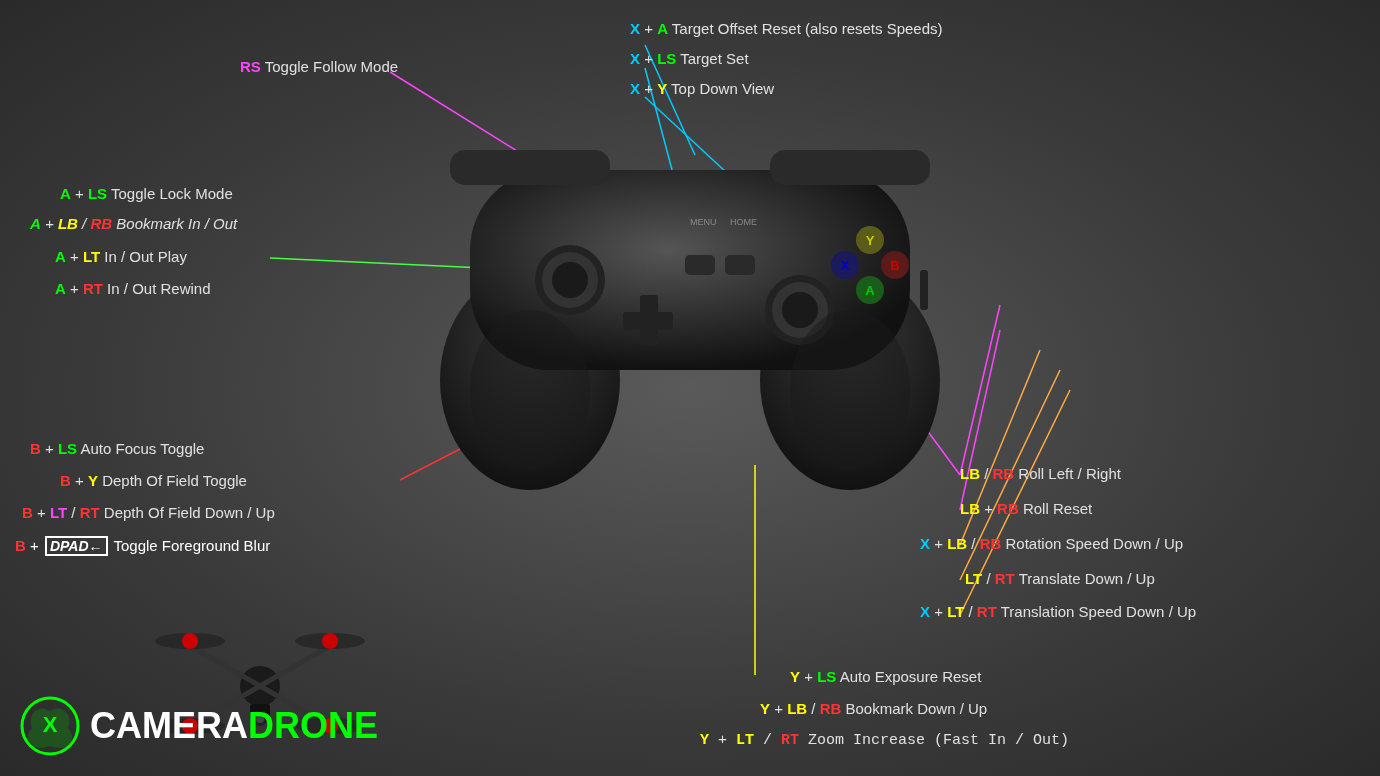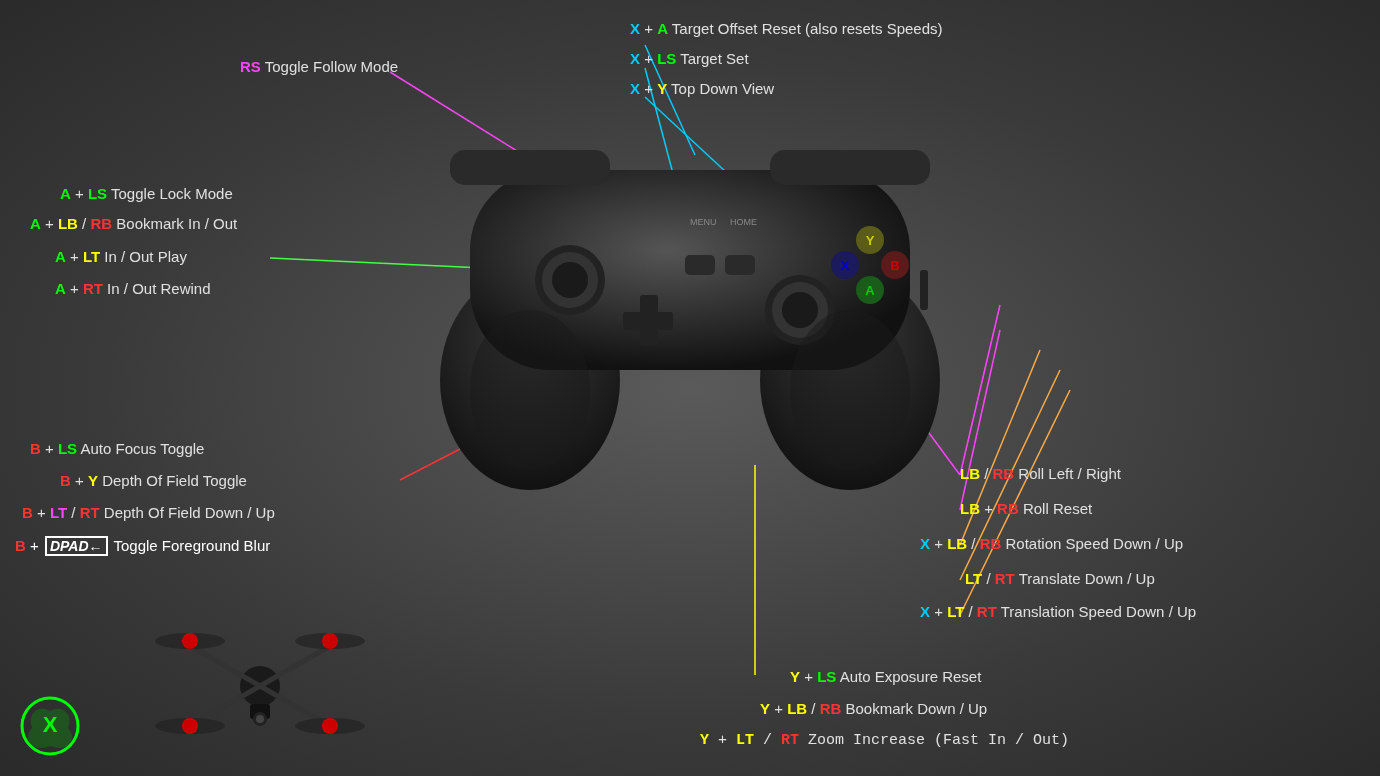--- a/index.html
+++ b/index.html
@@ -166,21 +166,21 @@
 <div class="label" style="top:50px; left:630px;">
   <span class="key-cyan">X</span><span> + </span><span class="key-green">LS</span><span> Target Set</span>
 </div>
 <div class="label" style="top:80px; left:630px;text-align:center;">
   <span class="key-cyan">X</span><span> + </span><span class="key-yellow">Y</span><span> Top Down View</span>
 </div>
 
 <div class="label" style="top:185px; left:60px;">
   <span class="key-green">A</span><span> + </span><span class="key-green">LS</span><span> Toggle Lock Mode</span>
 </div>
-<div class="label" style="top:215px; left:30px;">
+<div class="label" style="top:215px; left:30px;font-style:italic;">
   <span class="key-green">A</span><span> + </span><span class="key-yellow">LB</span><span> / </span><span class="key-red">RB</span><span> Bookmark In / Out</span>
 </div>
 <div class="label" style="top:248px; left:55px;">
   <span class="key-green">A</span><span> + </span><span class="key-yellow">LT</span><span> In / Out Play</span>
 </div>
 <div class="label" style="top:280px; left:55px;">
   <span class="key-green">A</span><span> + </span><span class="key-red">RT</span><span> In / Out Rewind</span>
 </div>
 
 <div class="label" style="top:440px; left:30px;">
@@ -246,20 +246,23 @@
   <circle cx="110" cy="133" r="4" fill="#444"></circle>
 </svg>
 
 <div class="logo-area">
 
   <svg class="xbox-logo" viewBox="0 0 60 60" xmlns="http://www.w3.org/2000/svg">
     <circle cx="30" cy="30" r="28" fill="none" stroke="#00ff00" stroke-width="3"></circle>
     <path d="M15,15 Q22,10 30,15 Q38,10 45,15 Q52,22 48,32 Q55,40 50,48 Q42,55 30,50 Q18,55 10,48 Q5,40 12,32 Q8,22 15,15Z" fill="#00aa00" opacity="0.3"></path>
     <text x="30" y="36" text-anchor="middle" fill="#00ff00" font-size="22" font-weight="bold">X</text>
   </svg>
+  <div>
+    <span style="color:#ffffff; font-size:36px; font-weight:bold; font-family:Arial;">CAMERA</span><span style="color:#00ff00; font-size:36px; font-weight:bold; font-family:Arial;">DRONE</span>
+  </div>
 </div>
 
 <style>
   .dpad-box {
     display: inline-block;
     border: 2px solid #ffffff;
     padding: 0 3px;
     font-weight: bold;
     color: #ffffff;
     font-size: 14px;

